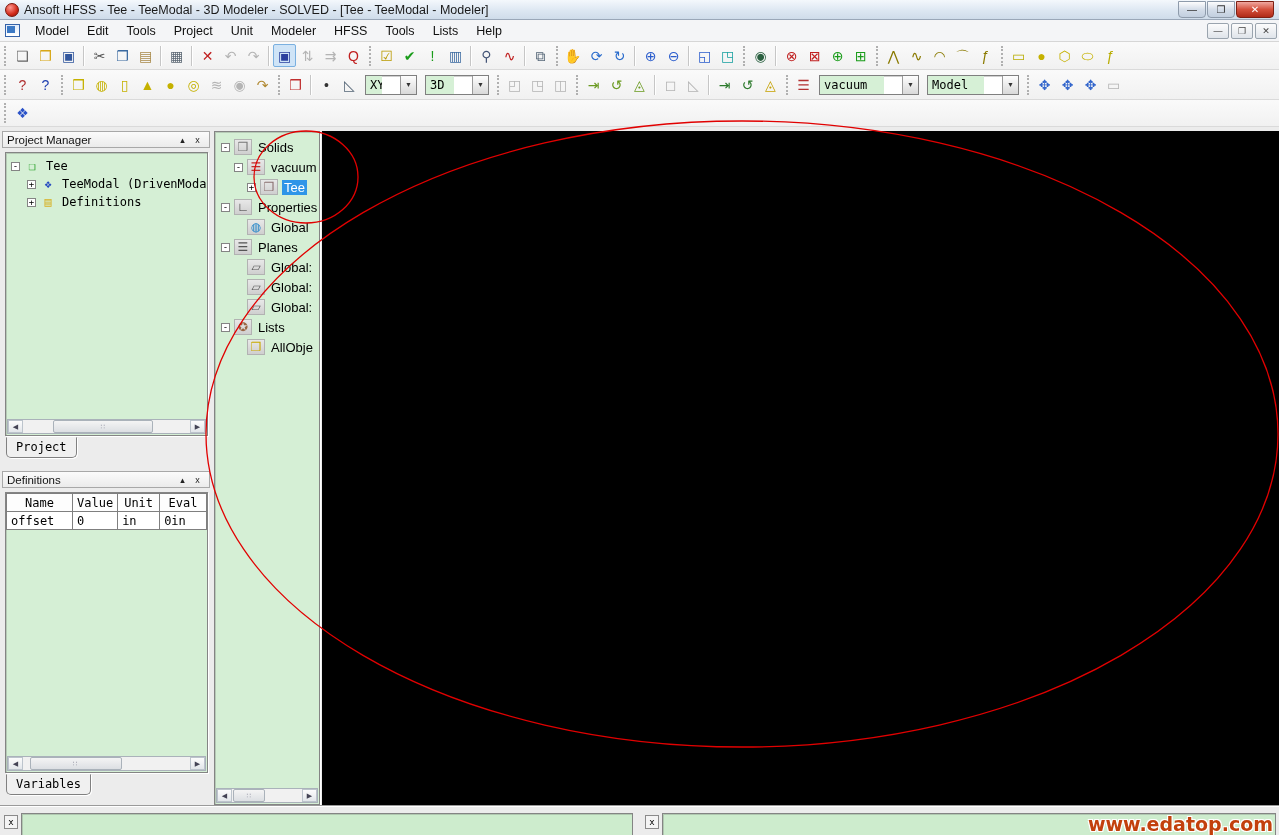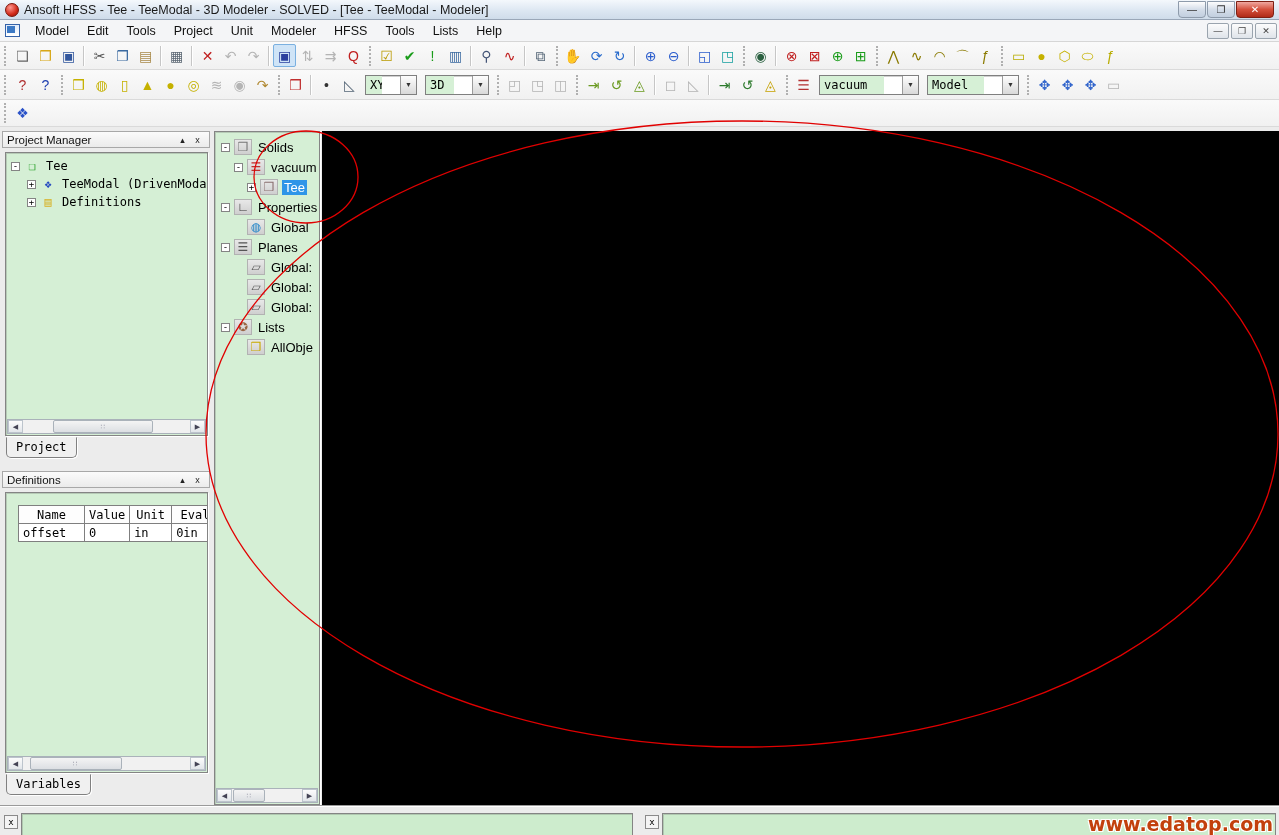--- a/index.html
+++ b/index.html
@@ -81,21 +81,21 @@
   
   .hscroll { position:absolute; height:15px; display:flex; background:#f1f1f1; border:1px solid #aab2ba; }
   .sb-btn { width:15px; flex:none; background:linear-gradient(#fcfcfc,#e2e6ea); border:1px solid #bcc4cc;
     display:flex; align-items:center; justify-content:center; font-size:7px; color:#445; }
   .sb-track { flex:1; position:relative; }
   .sb-thumb { position:absolute; top:0; bottom:0; background:linear-gradient(#f4f4f4,#dcdfe3);
     border:1px solid #aab2ba; border-radius:2px; display:flex; align-items:center; justify-content:center;
     font-size:7px; color:#889; letter-spacing:1px; }
   
   .ptable { border-collapse:collapse; font-family:"DejaVu Sans Mono",monospace; font-size:12px;
-    background:#fff; margin:12px; width:100%; }
+    background:#fff; margin:0; width:100%; }
   .ptable th, .ptable td { border:1px solid #7f7f7f; padding:1px 4px; font-weight:normal; text-align:left;
     white-space:nowrap; overflow:hidden; height:18px; }
   .ptable th { text-align:center; background:#fdfdfd; }
   
   .viewport { position:absolute; background:#000; }
   .dockbar { position:absolute; left:0; right:0; top:806px; height:29px; background:#ececec;
     border-top:1px solid #ffffff; box-shadow:0 -1px 0 #9a9a9a; }
   .dock-x { position:absolute; width:14px; height:14px; background:#f4f4f4; border:1px solid #8a8a8a;
     font-size:9px; line-height:12px; text-align:center; font-family:"DejaVu Sans Mono",monospace; }
   .dock-green { position:absolute; background:#cdeccd; border:1px solid #848484;

